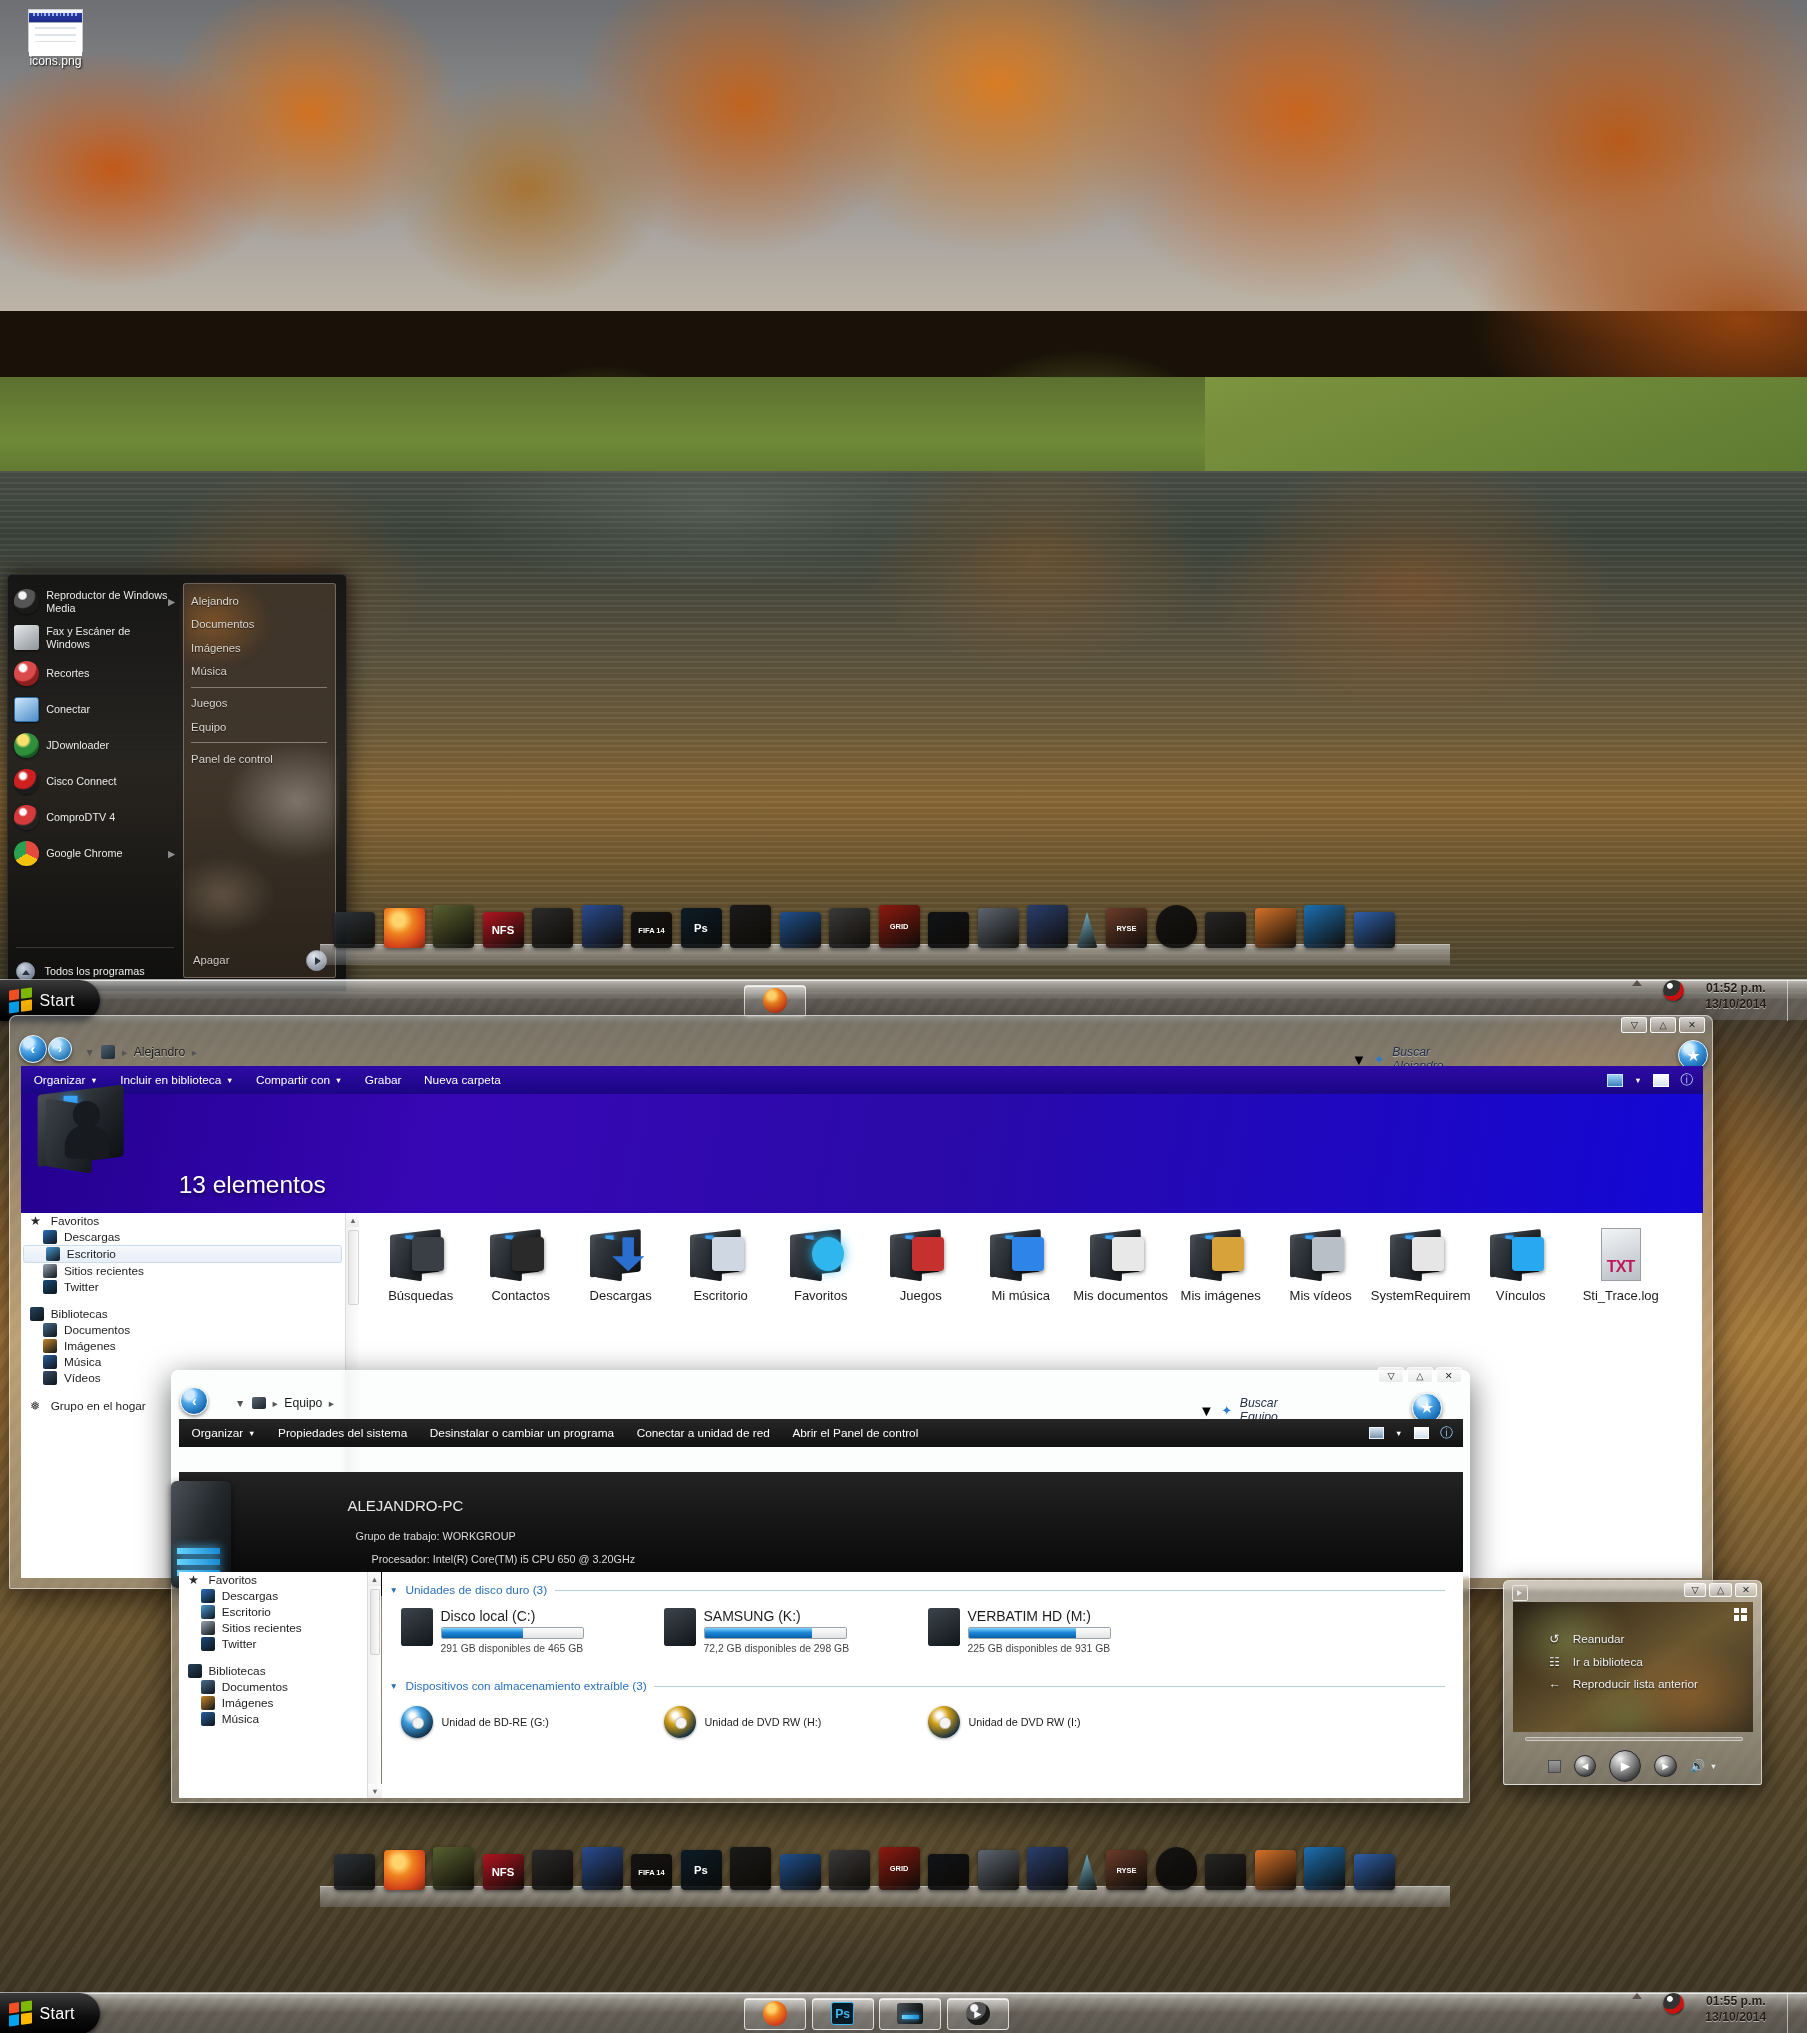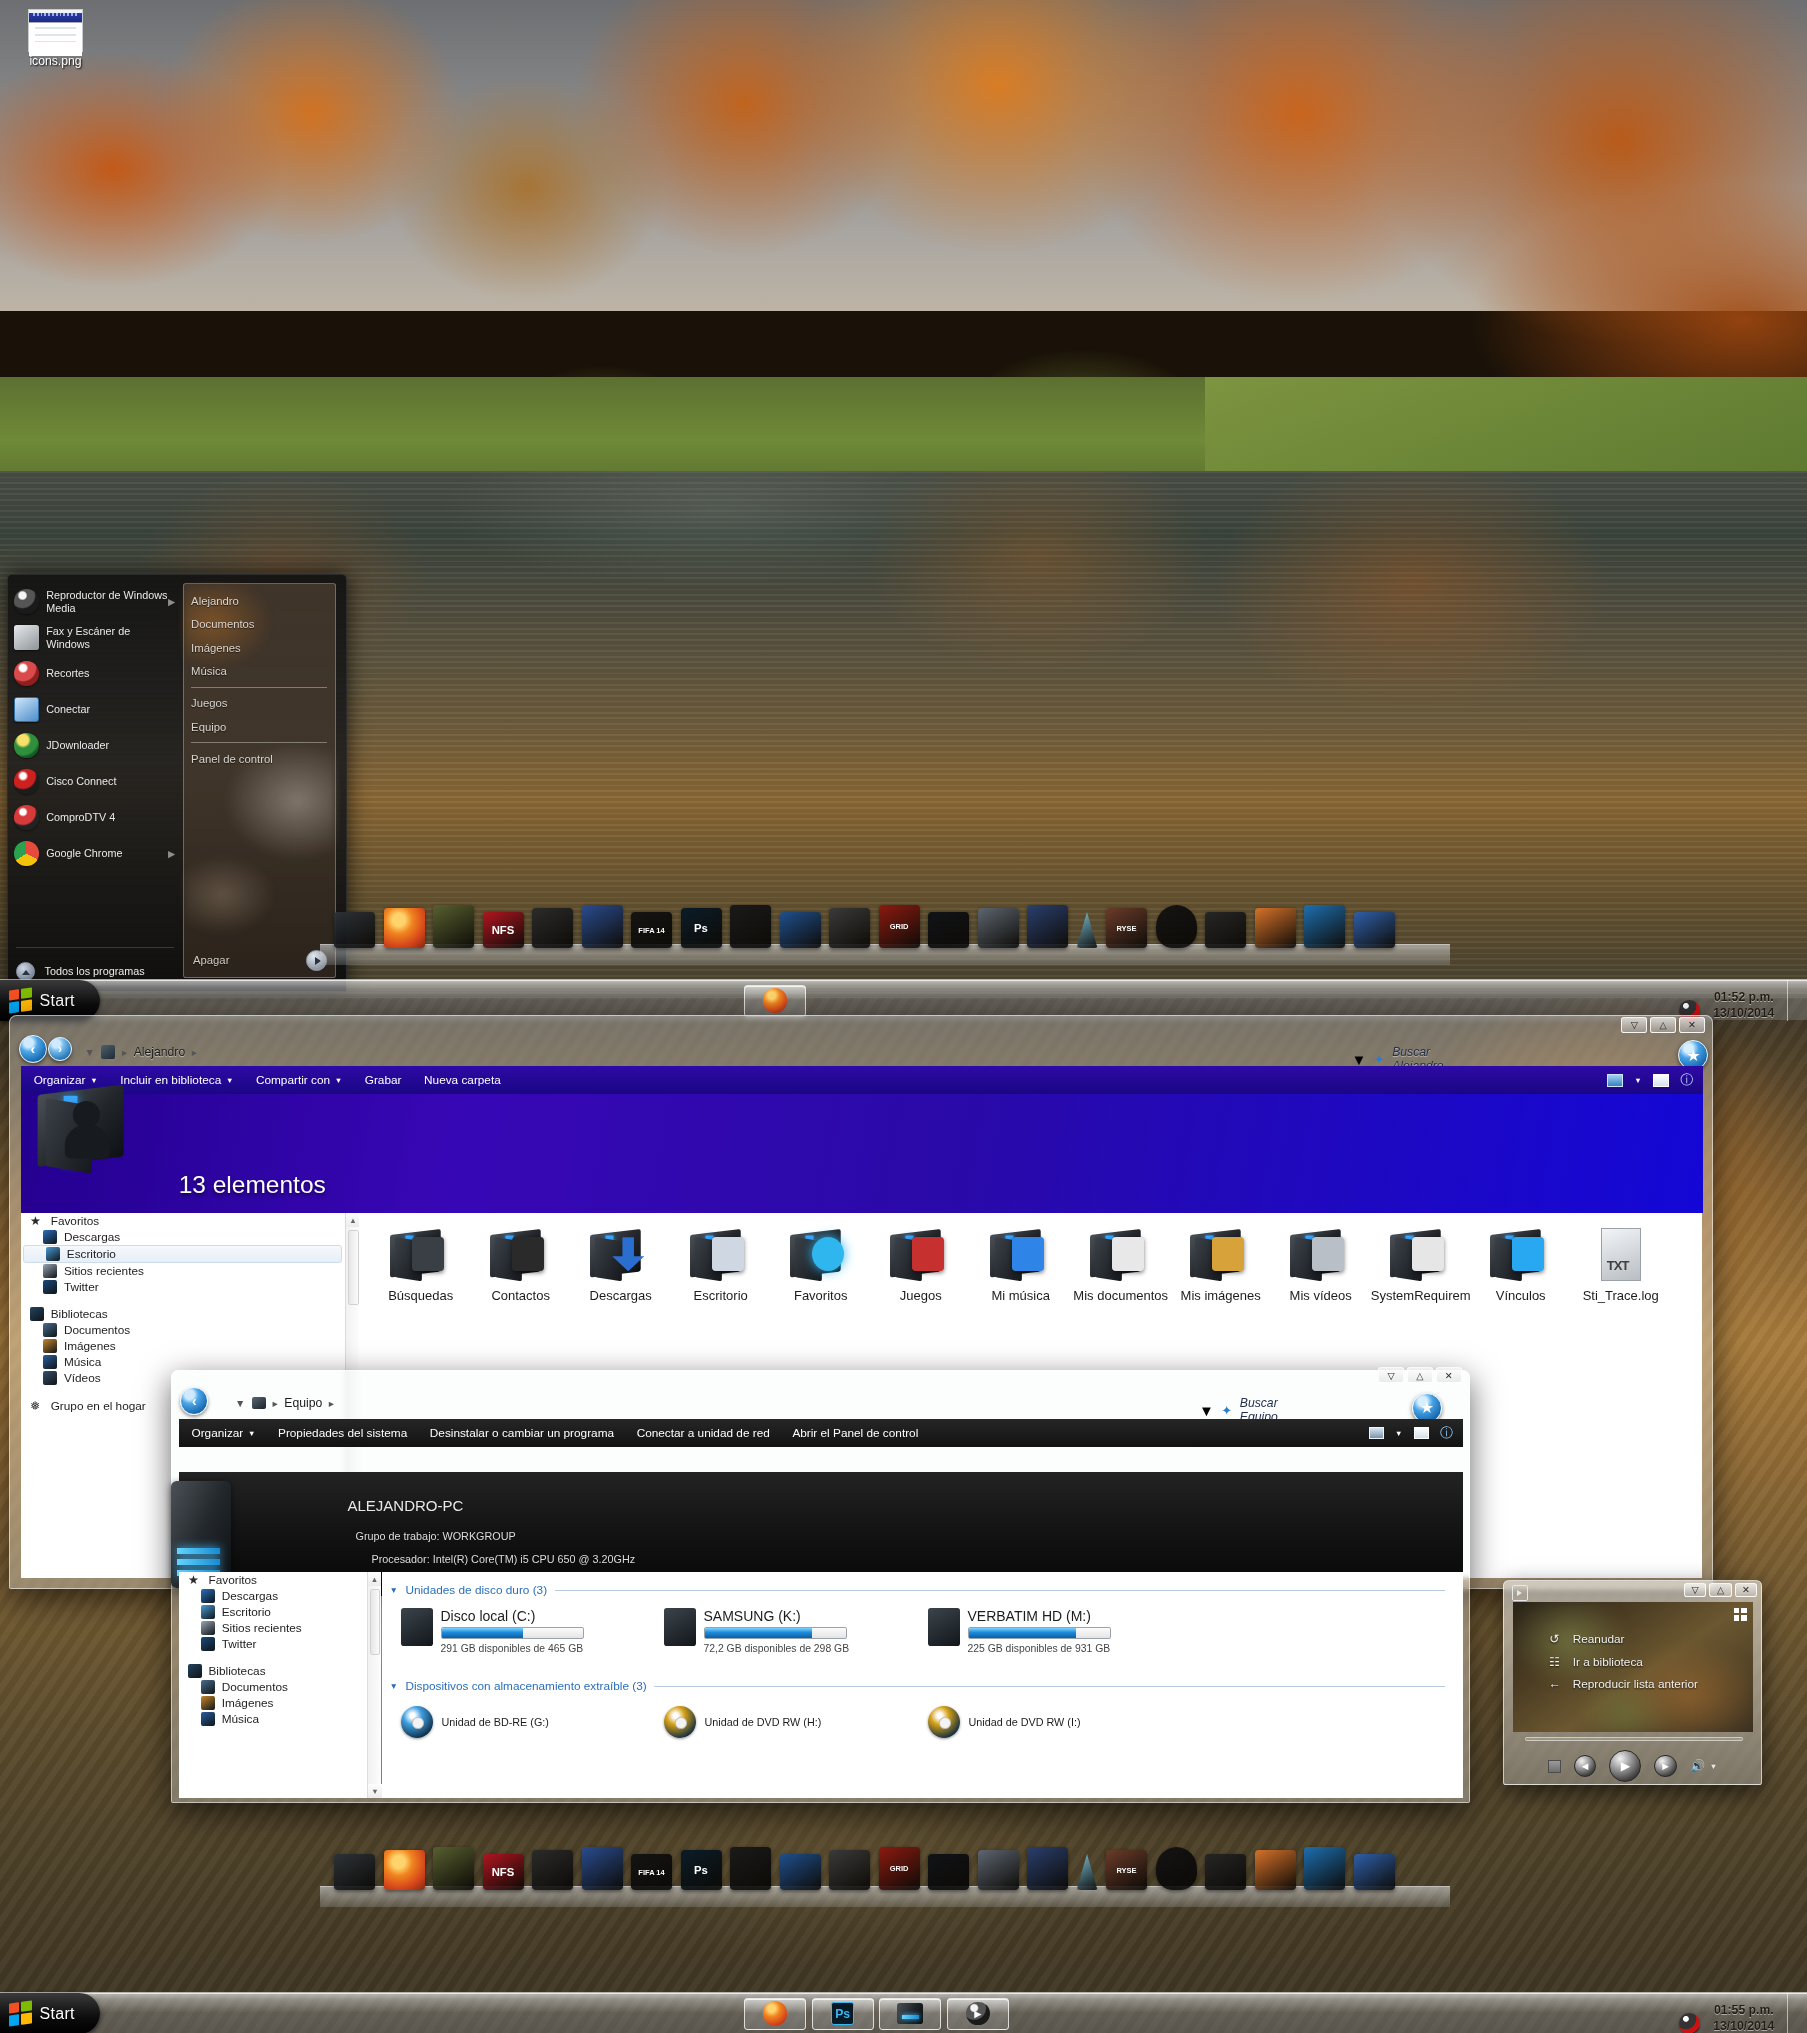--- a/index.html
+++ b/index.html
@@ -154,21 +154,21 @@
   .winlogo i:nth-child(3){background:#00a4ef;} .winlogo i:nth-child(4){background:#ffb900;}
   .startbtn span { color:#fff; font-size:16px; letter-spacing:0.3px; text-shadow:0 0.9px 1.9px #000; }
 
   .tb-buttons { position:absolute; left:744px; top:4.7px; height:32px; display:flex; gap:5.6px; }
   .tb-btn {
     width:62px; height:32px; border:0.9px solid rgba(255,255,255,.75); border-radius:3.8px;
     background: linear-gradient(180deg, rgba(255,255,255,.55), rgba(215,215,215,.22) 48%, rgba(160,160,160,.3));
     display:flex; align-items:center; justify-content:center;
     box-shadow: inset 0 0.9px 0 rgba(255,255,255,.8);
   }
-  .tray { position:absolute; right:11.3px; top:0; height:41px; display:flex; align-items:flex-end; gap:13px; }
+  .tray { position:absolute; right:11.3px; top:0; height:41px; display:flex; align-items:flex-start; gap:21px; }
   .tray .uparrow { width:0;height:0;border-left:5.6px solid transparent;border-right:5.6px solid transparent;border-bottom:6.6px solid #5a5148; }
   .tray .clock { text-align:center; color:#231c15; font-size:12.2px; line-height:16px; font-weight:bold; text-shadow:0 0.9px 0 rgba(255,255,255,.5); }
   .tray-ico { width:21px; height:21px; border-radius:50%; background: radial-gradient(circle at 33% 28%, #fefefe 0 12%, #333 16% 48%, #cc1111 52% 74%, #111 78%); box-shadow:0 0.9px 1.9px rgba(0,0,0,.5); }
   .showdesk { width:9.4px; height:41px; border-left:0.9px solid rgba(255,255,255,.55); }
 
   
   .dock { position:absolute; width:1102px; height:66px; left:334px; }
   .dock.top { top:899px; }
   .dock.bottom { top:1841px; }
   .dock .shelf {
@@ -739,21 +739,21 @@
               <div class="spine"></div>
               <div class="front"></div>
             </div>
             <div style="position: absolute; left: 28px; top: 13px; width: 32px; height: 34px; border-radius: 3.8px; background: rgb(39, 168, 240); box-shadow: rgba(0, 0, 0, 0.5) 0px 1.9px 4.7px;"></div>
           </div>
           <div class="fg-label">Vínculos</div>
         </div>
         <div class="fg-cell" style="width: 100px; margin-bottom: 9.4px;">
           <div class="fg-icon" style="width: 73px; height: 62px;">
             <div style="position:absolute;left:17px;top:3.8px;width:40px;height:53px;background:linear-gradient(160deg,#f2f4f6,#b9bec4);border:0.9px solid #9aa0a6;"></div>
-            <div style="position:absolute;left:22.6px;top:34px;color:#404040;font-size:13px;font-weight:bold;letter-spacing:-0.9px;">TXT</div>
+            <div style="position:absolute;left:22.6px;top:34px;color:#be185d;font-size:16px;font-weight:bold;letter-spacing:-0.9px;">TXT</div>
           </div>
           <div class="fg-label">Sti_Trace.log</div>
         </div>
       </div>
   </div>
 </div>
 
 <div class="win" style="left:171px; top:1370px;">
   <div class="win-frame" style="width:1299px;height:433px;"></div>
 

